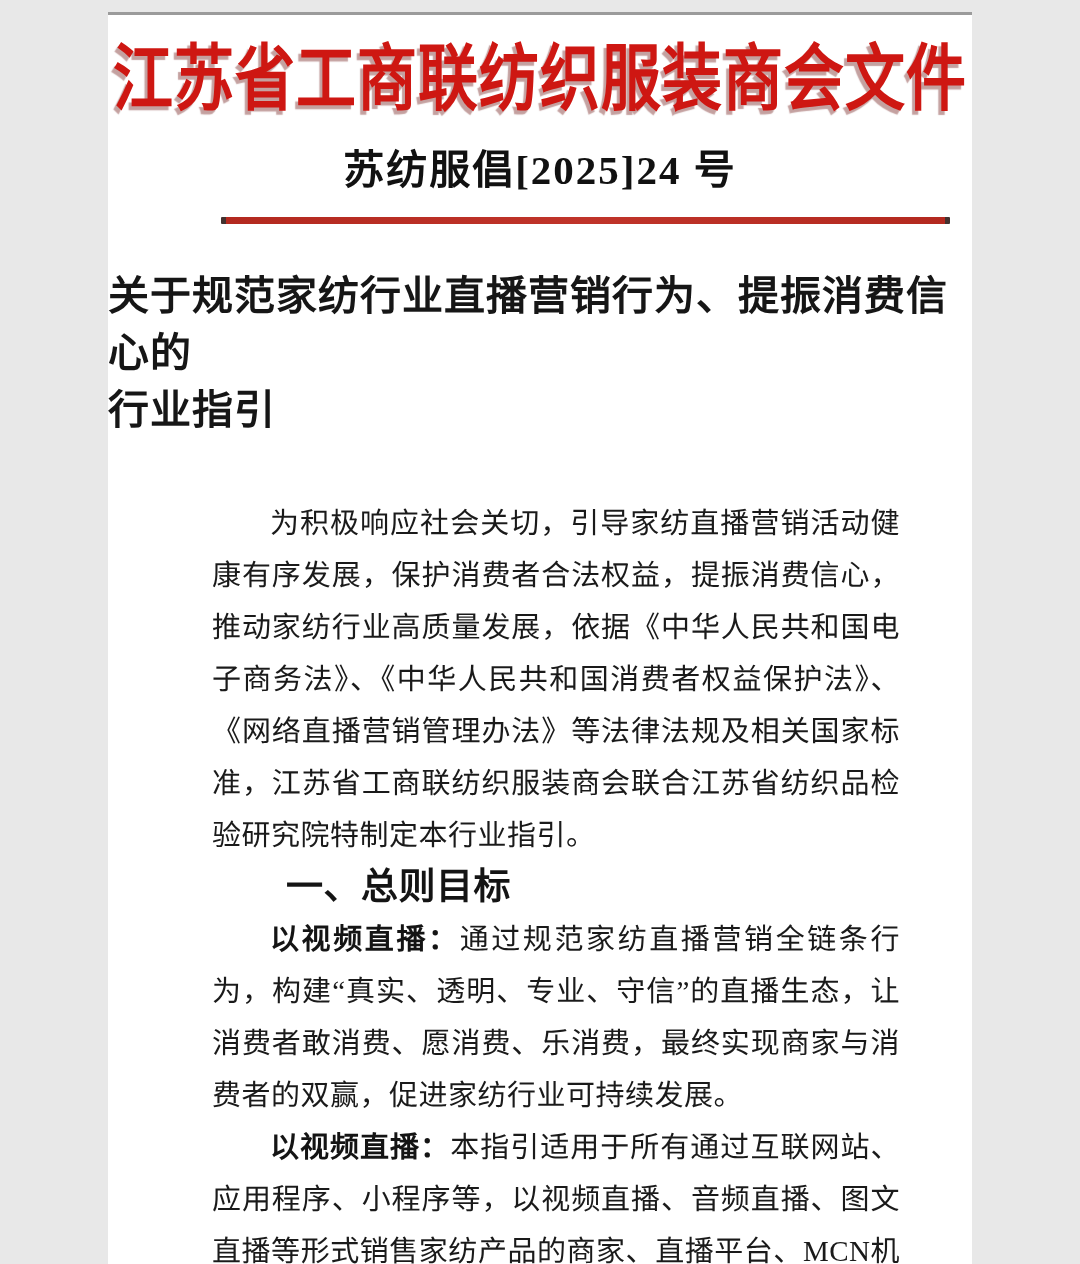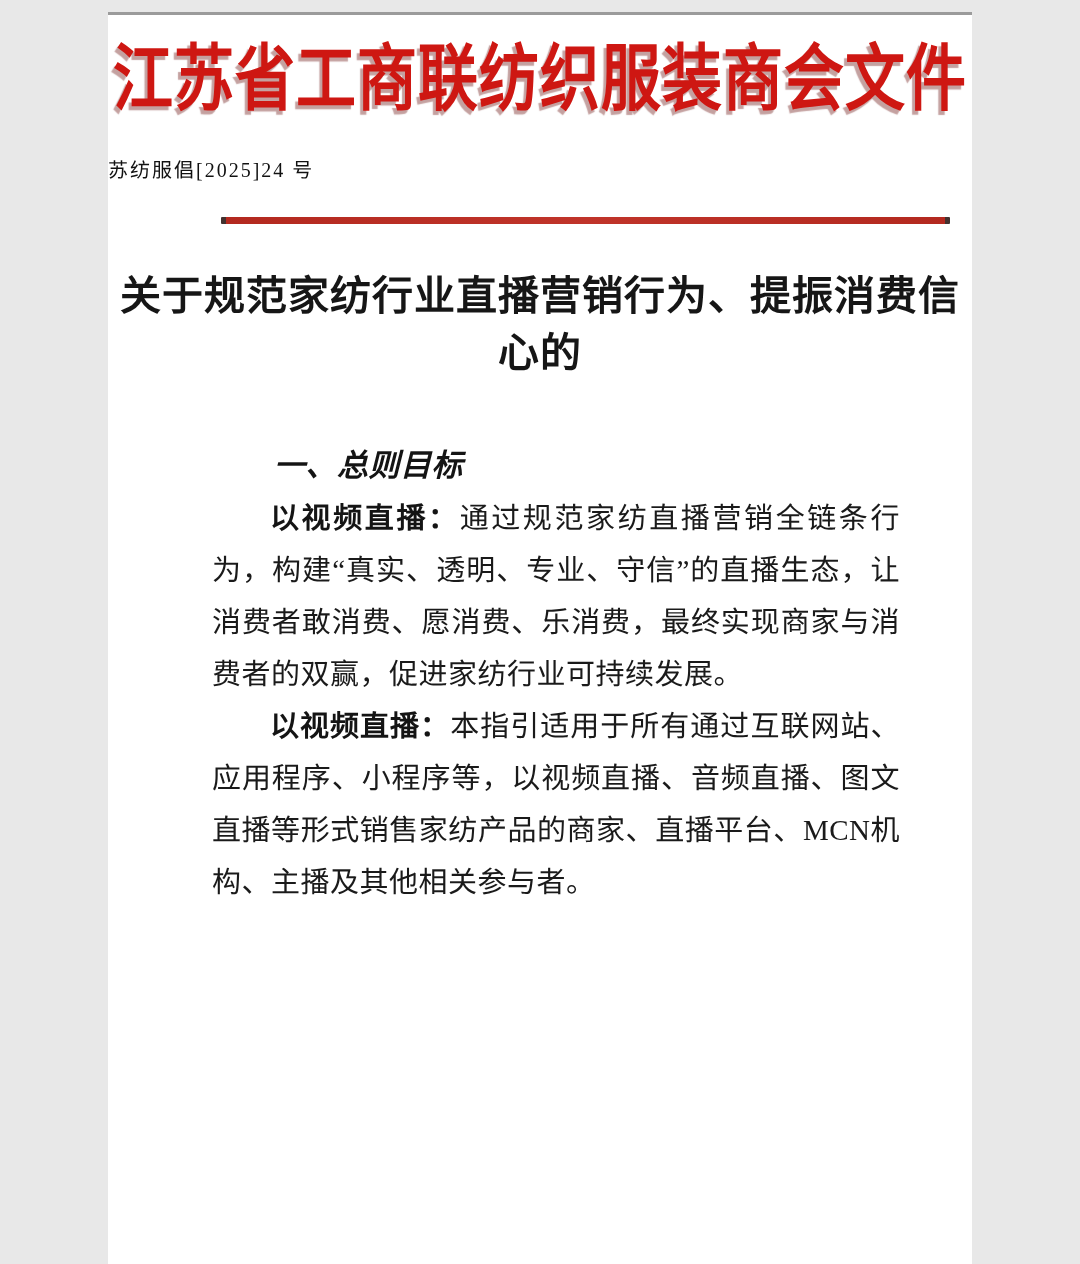--- a/index.html
+++ b/index.html
@@ -29,39 +29,40 @@
     line-height: 80px;
     letter-spacing: 1px;
     color: #ce1712;
     text-shadow: -3px 3px 1px rgba(100, 8, 4, 0.38);
     transform: scaleY(1.22);
     transform-origin: 50% 10%;
     white-space: nowrap;
   }
   .doc-number {
     margin-top: 40px;
-    font-size: 20px;
+    text-align: center;
+    font-size: 41px;
     line-height: 34px;
     letter-spacing: 2px;
     color: #111111;
+    font-weight: bold;
   }
   .red-rule {
     height: 7px;
     margin: 30px 22px 0 113px;
     background: linear-gradient(to right,
       #43322f 0px, #43322f 5px,
       #b3291f 5px, #c0342a 50%,
       #b3291f calc(100% - 5px),
       #43322f calc(100% - 5px), #43322f 100%);
     border-radius: 1px;
   }
   
   .doc-title {
     margin-top: 44px;
-    text-align: center;
     font-family: "Liberation Sans", "DejaVu Sans", sans-serif;
     font-weight: 700;
     font-size: 41px;
     line-height: 57px;
     color: #161616;
     letter-spacing: 1px;
   }
   
   .doc-body {
     margin-top: 58px;
@@ -74,49 +75,50 @@
   }
   .doc-body p {
     margin: 0;
     text-indent: 2em;
   }
   .section-heading {
     margin: 0;
     text-indent: 2em;
     font-family: "Liberation Sans", "DejaVu Sans", sans-serif;
     font-weight: 700;
-    font-size: 31px;
+    font-size: 37px;
     line-height: 52px;
     color: #141414;
-    font-style: italic;
   }
   .lead {
     font-family: "Liberation Sans", "DejaVu Sans", sans-serif;
     font-weight: 700;
     color: #141414;
   }
 </style>
 </head>
 <body>
 
 <div class="page">
 
   <div class="org-title">江苏省工商联纺织服装商会文件</div>
 
   <div class="doc-number">苏纺服倡[2025]24 号</div>
 
   <div class="red-rule"></div>
 
   <div class="doc-title">
     <div>关于规范家纺行业直播营销行为、提振消费信心的</div>
+    <div>行业指引</div>
   </div>
 
   <div class="doc-body">
 
 
+    <p>为积极响应社会关切，引导家纺直播营销活动健康有序发展，保护消费者合法权益，提振消费信心，推动家纺行业高质量发展，依据《中华人民共和国电子商务法》、《中华人民共和国消费者权益保护法》、《网络直播营销管理办法》等法律法规及相关国家标准，江苏省工商联纺织服装商会联合江苏省纺织品检验研究院特制定本行业指引。</p>
 
     <h3 class="section-heading">一、总则目标</h3>
 
     <p><span class="lead">以视频直播：</span><span>通过规范家纺直播营销全链条行为，构建“真实、透明、专业、守信”的直播生态，让消费者敢消费、愿消费、乐消费，最终实现商家与消费者的双赢，促进家纺行业可持续发展。</span></p>
 
     <p><span class="lead">以视频直播：</span><span>本指引适用于所有通过互联网站、应用程序、小程序等，以视频直播、音频直播、图文直播等形式销售家纺产品的商家、直播平台、MCN机构、主播及其他相关参与者。</span></p>
 
   </div>
 
 </div>

